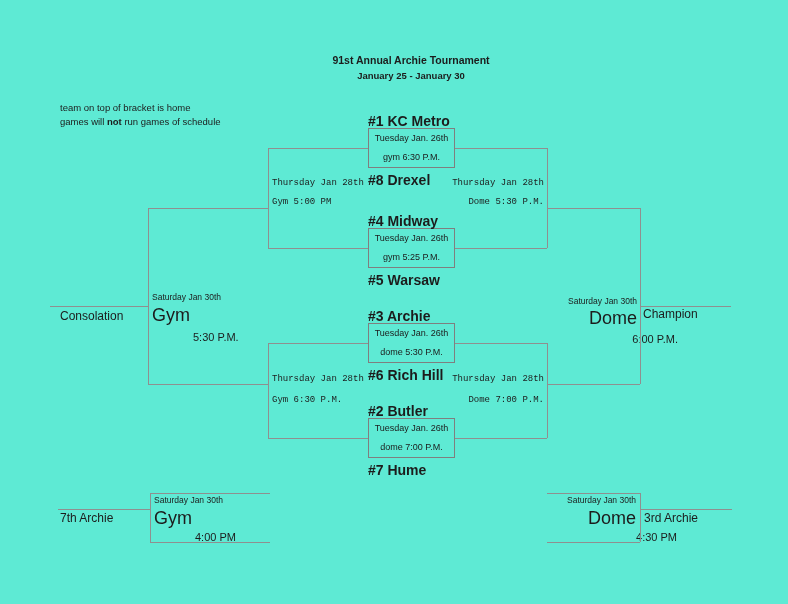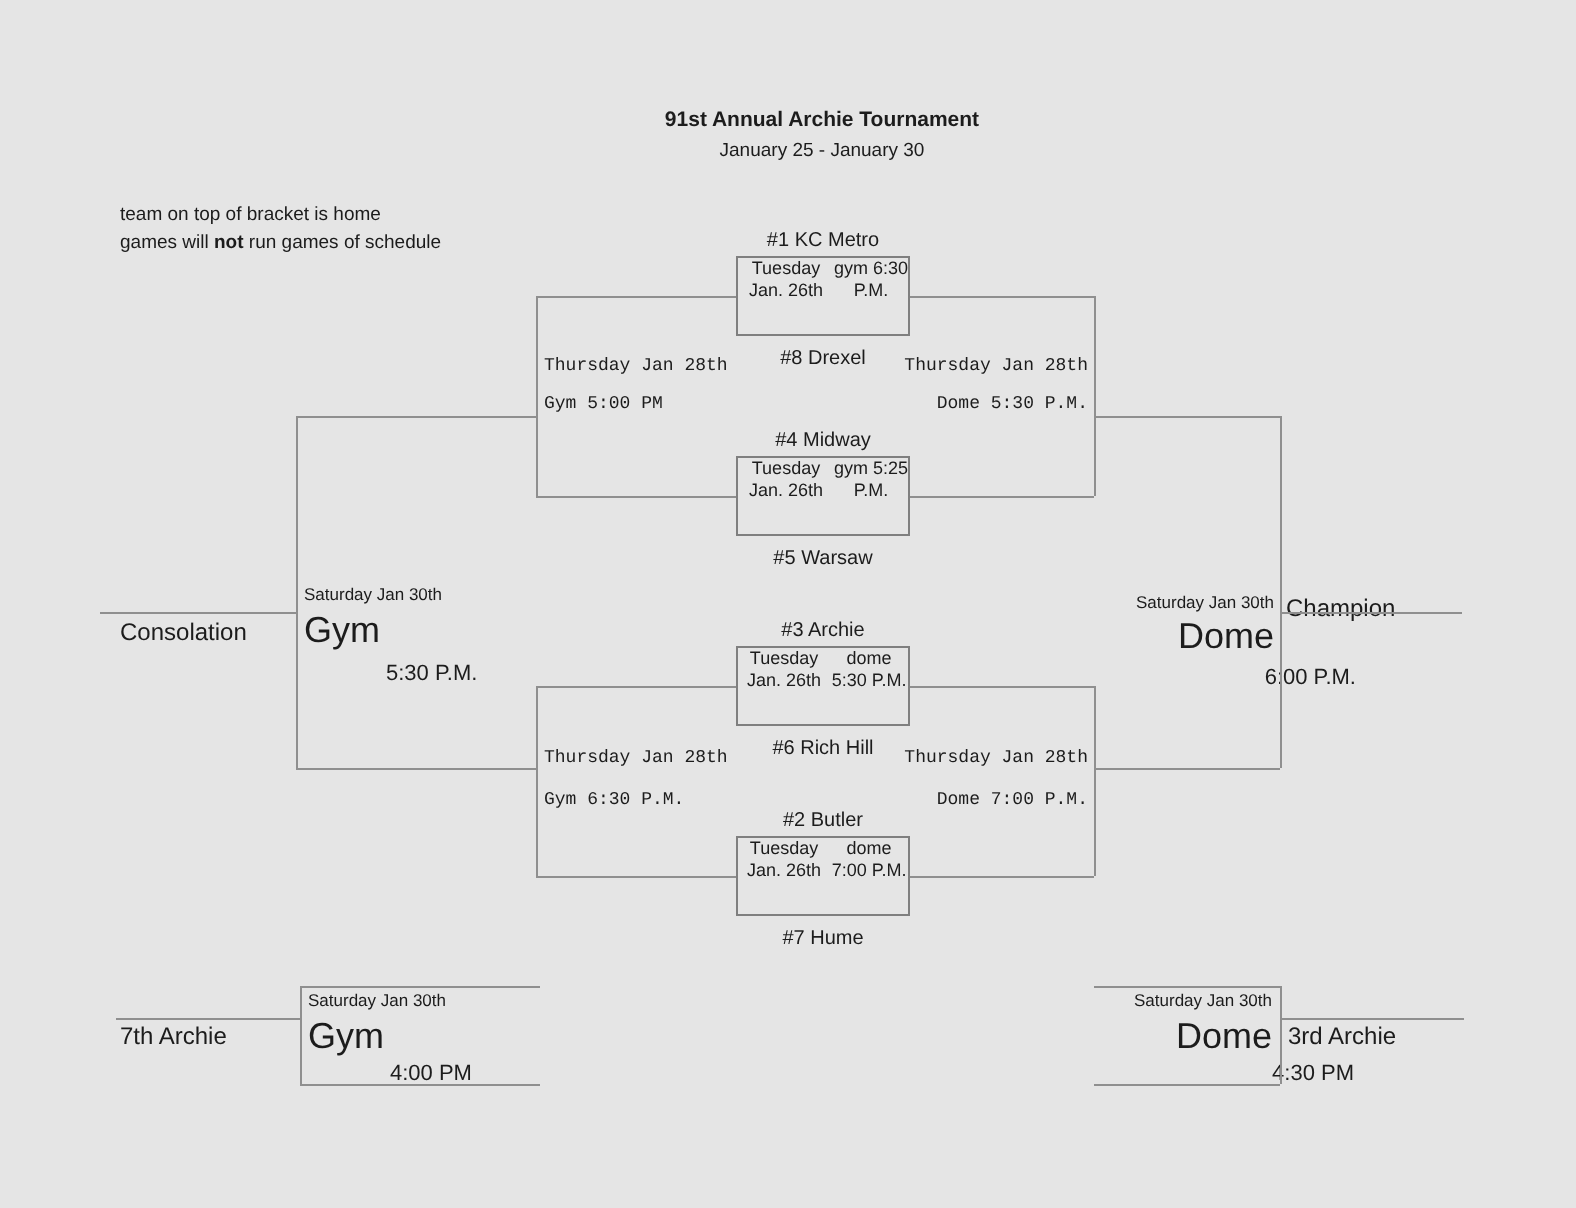--- a/index.html
+++ b/index.html
@@ -1,29 +1,29 @@
 <!DOCTYPE html>
 <html><head>
 <meta charset="utf-8">
 <style>
   html,body { margin:0; padding:0; background:#ffffff; }
   .page {
-    position:relative; width:788px; height:604px; background:#e5e5e5;
+    position:relative; width:788px; height:604px; background:#5eead4;
     font-family:"Liberation Sans", sans-serif; color:#1c1c1c; overflow:hidden;
   }
   .hl { position:absolute; height:1px; background:#8f8f8f; }
   .vl { position:absolute; width:1px; background:#8f8f8f; }
   .hdr { position:absolute; left:211px; width:400px; text-align:center; }
   .title { top:53px; font-size:10.5px; font-weight:bold; line-height:14px; }
-  .sub { font-size:9.5px; line-height:14px; }
+  .sub { font-size:9.5px; line-height:14px;font-weight:bold; }
   .notes { position:absolute; left:60px; top:101px; font-size:9.5px; line-height:13.5px; }
   .game { position:absolute; left:368px; width:87px; }
-  .team { width:87px; text-align:center; font-size:10px; font-weight:normal; height:12px; line-height:12px; }
+  .team { width:87px; font-size:14px; font-weight:bold; height:12px; line-height:12px; }
   .gbox { width:85px; height:38px; border:1px solid #7f7f7f; margin-top:1px;
-          display:flex; flex-direction:row; justify-content:space-around; }
+          display:flex; flex-direction:column; justify-content:space-around; }
   .grow { text-align:center; font-size:9px; line-height:11px; }
   .team.away { margin-top:6px; }
   .txt { position:absolute; line-height:13px; white-space:nowrap; }
   .sf { font-size:9px;font-family:Liberation Mono, monospace; }
   .ra { width:120px; text-align:right; white-space:nowrap; }
   .small { font-size:8.5px; }
   .venue { font-size:18px; }
   .time { font-size:11px;padding-left:41px; }
   .biglabel { font-size:12px; }
 </style>
@@ -89,21 +89,21 @@
   <div class="txt sf ra" style="left:424px; top:394px">Dome 7:00 P.M.</div>
 
   <div class="txt small" style="left:152px; top:291px">Saturday Jan 30th</div>
   <div class="txt venue" style="left:152px; top:309px">Gym</div>
   <div class="txt time" style="left:152px; top:331px">5:30 P.M.</div>
   <div class="txt biglabel" style="left:60px; top:310px">Consolation</div>
 
   <div class="txt small ra" style="left:517px; top:295px">Saturday Jan 30th</div>
   <div class="txt venue ra" style="left:517px; top:312px">Dome</div>
   <div class="txt time ra" style="left:517px; top:333px">6:00 P.M.</div>
-  <div class="txt biglabel" style="left:643px; top:298px">Champion</div>
+  <div class="txt biglabel" style="left:643px; top:308px">Champion</div>
 
   <div class="txt small" style="left:154px; top:494px">Saturday Jan 30th</div>
   <div class="txt venue" style="left:154px; top:512px">Gym</div>
   <div class="txt time" style="left:154px; top:531px">4:00 PM</div>
   <div class="txt biglabel" style="left:60px; top:512px">7th Archie</div>
 
   <div class="txt small ra" style="left:516px; top:494px">Saturday Jan 30th</div>
   <div class="txt venue ra" style="left:516px; top:512px">Dome</div>
   <div class="txt time ra" style="left:516px; top:531px">4:30 PM</div>
   <div class="txt biglabel" style="left:644px; top:512px">3rd Archie</div>

